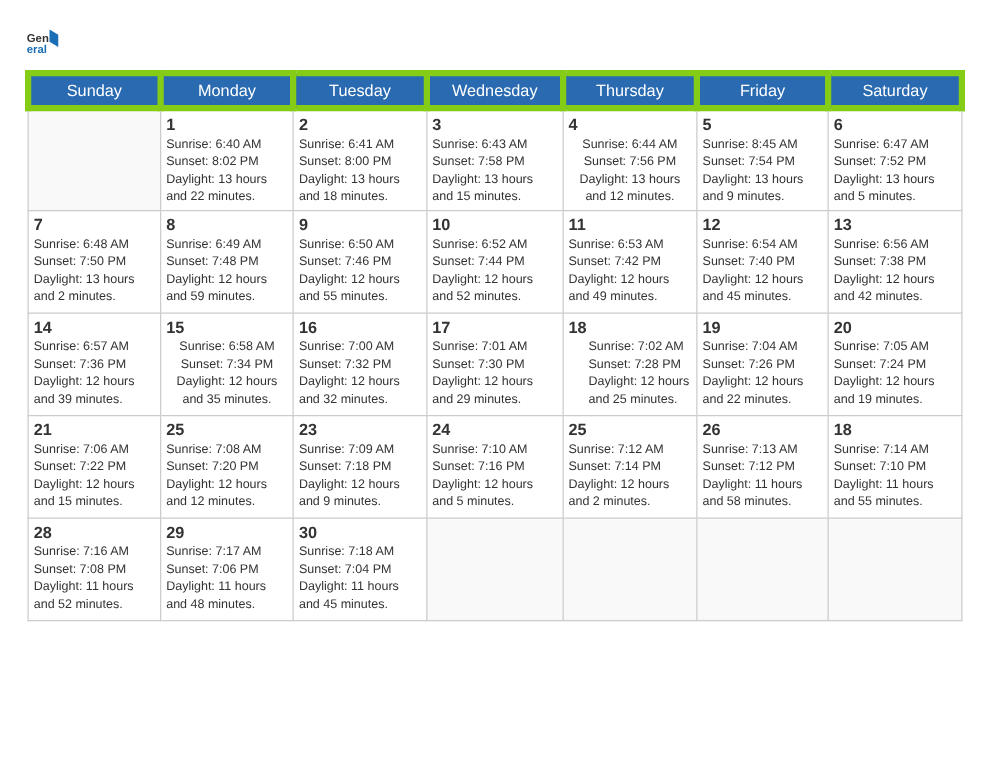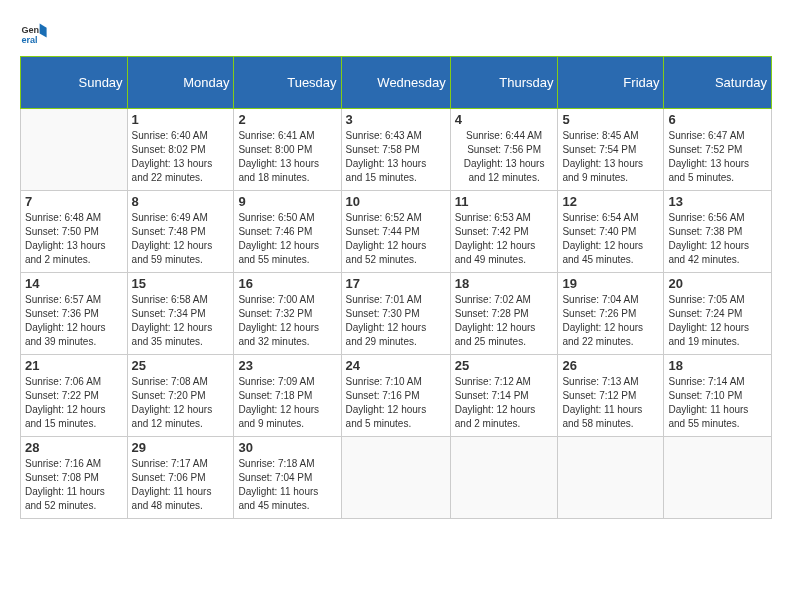--- a/index.html
+++ b/index.html
@@ -44,25 +44,25 @@
       color: #555;
     }
     .calendar {
       width: 100%;
       border-collapse: collapse;
       font-size: 10.5px;
     }
     .calendar thead tr th {
       background: #2a6ab0;
       color: #fff;
-      padding: 18px 4px;
-      text-align: right;
+      padding: 4px 4px;
+      text-align: center;
       font-size: 13px;
       font-weight: normal;
-      border: 1px solid #84cc16;
+      border: 5px solid #84cc16;
     }
     .calendar tbody tr td {
       vertical-align: top;
       border: 1px solid #ccc;
       padding: 3px 4px;
       width: 113px;
       min-height: 80px;
     }
     .day-num {
       font-size: 13px;
@@ -218,42 +218,42 @@
         <tr>
           <td>
             <span class="day-num">14</span>
             <div class="day-info" style="white-space: pre-line;">Sunrise: 6:57 AM
 Sunset: 7:36 PM
 Daylight: 12 hours
 and 39 minutes.</div>
           </td>
           <td>
             <span class="day-num">15</span>
-            <div class="day-info" style="white-space: pre-line;">Sunrise: 6:58 AM
+            <div class="day-info" style="white-space: pre-line; text-align: center;">Sunrise: 6:58 AM
 Sunset: 7:34 PM
 Daylight: 12 hours
 and 35 minutes.</div>
           </td>
           <td>
             <span class="day-num">16</span>
             <div class="day-info" style="white-space: pre-line;">Sunrise: 7:00 AM
 Sunset: 7:32 PM
 Daylight: 12 hours
 and 32 minutes.</div>
           </td>
           <td>
             <span class="day-num">17</span>
             <div class="day-info" style="white-space: pre-line;">Sunrise: 7:01 AM
 Sunset: 7:30 PM
 Daylight: 12 hours
 and 29 minutes.</div>
           </td>
           <td>
             <span class="day-num">18</span>
-            <div class="day-info" style="white-space: pre-line;">Sunrise: 7:02 AM
+            <div class="day-info" style="white-space: pre-line; margin-left: 16px;">Sunrise: 7:02 AM
 Sunset: 7:28 PM
 Daylight: 12 hours
 and 25 minutes.</div>
           </td>
           <td>
             <span class="day-num">19</span>
             <div class="day-info" style="white-space: pre-line;">Sunrise: 7:04 AM
 Sunset: 7:26 PM
 Daylight: 12 hours
 and 22 minutes.</div>

